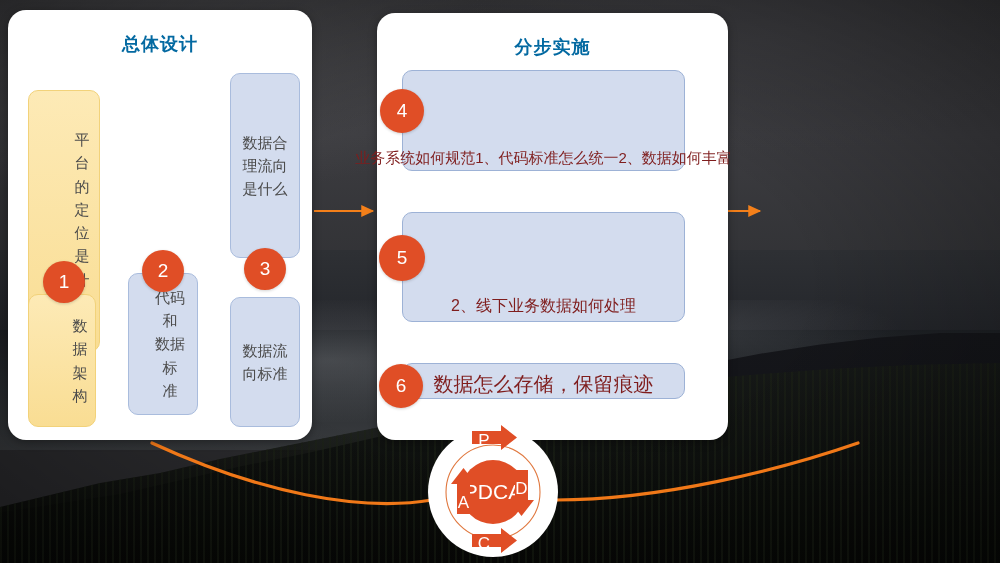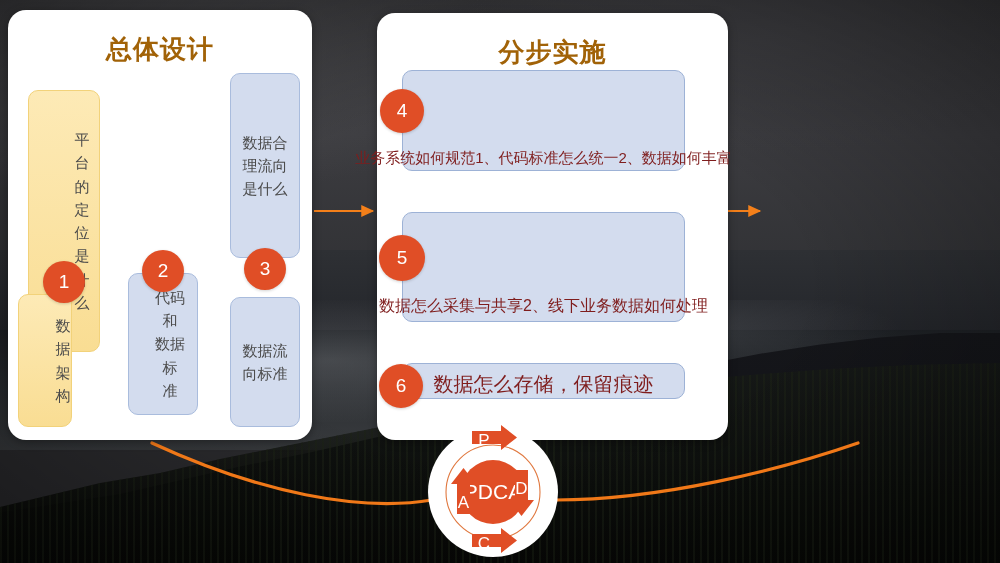--- a/index.html
+++ b/index.html
@@ -58,21 +58,21 @@
   .panel{
     position:absolute;background:#ffffff;border-radius:18px;
     box-shadow:0 2px 8px rgba(0,0,0,.35);
   }
   #panel-overall{left:8px;  top:10px; width:304px; height:430px;}
   #panel-stepwise{left:377px;top:13px; width:328px; height:427px;padding-left:23px;}
   #panel-optimize{left:763px;top:12px; width:229px; height:428px;}
 
   .panel-title{
     position:absolute;left:0;right:0;text-align:center;
-    font-size:26px;font-weight:bold;color:#a16207;letter-spacing:1px;
+    font-size:18px;font-weight:bold;color:#0369a1;letter-spacing:1px;
     font-family:"Liberation Sans","DejaVu Sans",sans-serif;
   }
   #panel-overall .panel-title{top:22px;}
   #panel-stepwise .panel-title{top:22px;}
   #panel-optimize .panel-title{top:22px;}
 
   
   .card{
     position:absolute;border-radius:10px;
     display:flex;align-items:center;justify-content:center;text-align:center;
@@ -141,21 +141,21 @@
   <div class="panel" id="panel-overall">
     <div class="panel-title">总体设计</div>
 
     <div class="card gold" style="left:20px;top:80px;width:72px;height:262px;">
       <div>
         <span>平台的</span><br>
         <span>定位是</span><br>
         <span>什么</span>
       </div>
     </div>
-    <div class="card gold" style="left:10px;top:284px;width:54px;height:133px;">
+    <div class="card gold" style="left:20px;top:284px;width:68px;height:133px;">
       <div>
         <span>数据架</span><br>
         <span>构</span>
       </div>
     </div>
     <div class="badge" style="left:35px;top:251px;width:42px;height:42px;">1</div>
 
     <div class="card blue" style="left:120px;top:263px;width:70px;height:142px;padding-left:20px;">
       <div>
         <span>代码和</span><br>
@@ -185,21 +185,20 @@
     <div class="panel-title">分步实施</div>
 
     <div class="wcard" style="left:25px;top:57px;width:283px;height:101px;font-size:15px;line-height:1.52;">
       <span class="ln">业务系统如何规范</span>
       <span class="ln">1、代码标准怎么统一</span>
       <span class="ln">2、数据如何丰富</span>
     </div>
     <div class="badge" style="left:3px;top:76px;width:44px;height:44px;">4</div>
 
     <div class="wcard" style="left:25px;top:199px;width:283px;height:110px;font-size:16px;line-height:1.95;">
-      <span class="ln">数据怎么采集与共享</span>
       <span class="ln">2、线下业务数据如何处理</span>
     </div>
     <div class="badge" style="left:2px;top:222px;width:46px;height:46px;">5</div>
 
     <div class="wcard" style="left:25px;top:350px;width:283px;height:36px;font-size:20px;">
       <span class="ln">数据怎么存储，保留痕迹</span>
     </div>
     <div class="badge" style="left:2px;top:351px;width:44px;height:44px;">6</div>
   </div>
 

